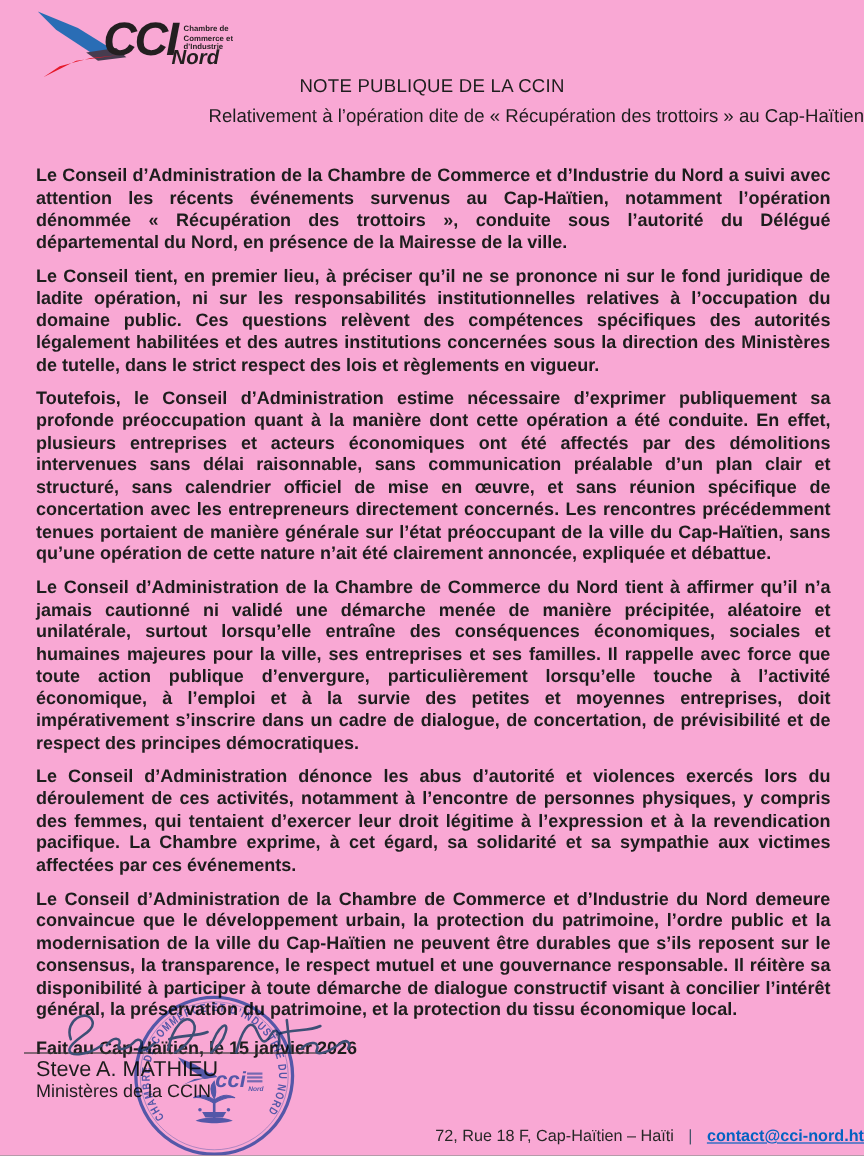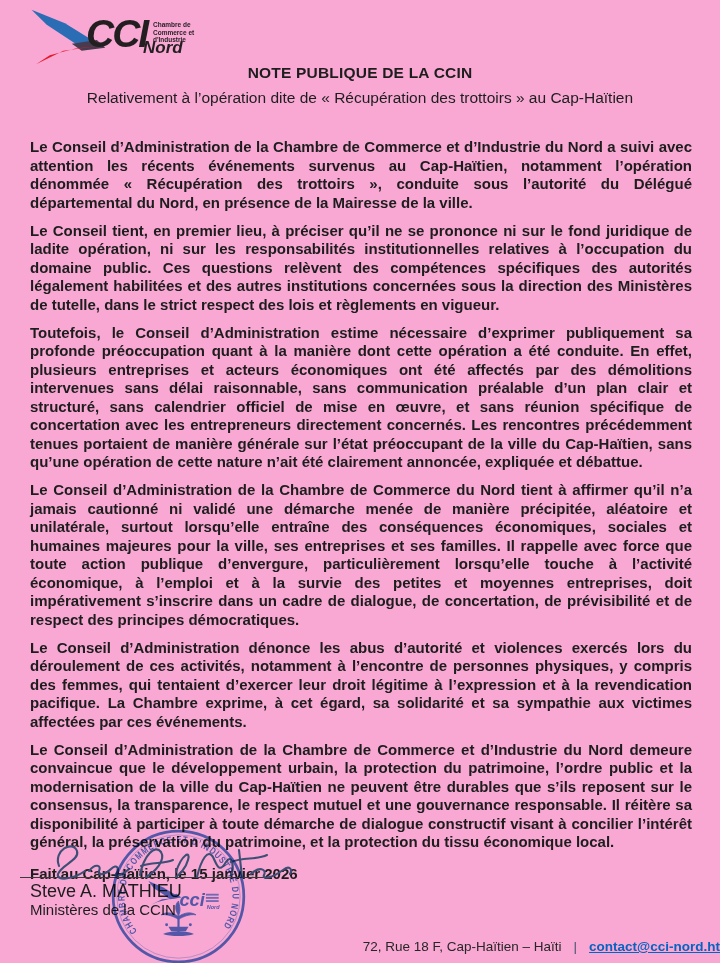--- a/index.html
+++ b/index.html
@@ -21,22 +21,22 @@
     position:absolute; left:123px; top:15px; font-size:6.5px; line-height:7.5px;
     font-weight:700; color:#231f20; white-space:pre-line;
   }
   .logo-nord {
     position:absolute; left:113px; top:32px; font-size:17px; font-weight:800;
     font-style:italic; color:#231f20;
   }
 
   
   .title-block { position:absolute; left:0; right:0; top:64px; text-align:center; }
-  .doc-title   { font-size:15.5px; font-weight:700; letter-spacing:.2px; }
-  .doc-subtitle{ font-size:15.5px; font-weight:400; margin-top:7px; }
+  .doc-title   { font-size:15.5px; font-weight:400; letter-spacing:.2px; }
+  .doc-subtitle{ font-size:15.5px; font-weight:400; margin-top:7px;text-align:right; }
 
   
   .body-text {
     position:absolute; left:30px; right:28px; top:138px;
     font-size:15px; line-height:18.5px; text-align:justify;font-weight:bold;
   }
   .body-text p { margin:0 0 9.5px 0; }
   .date-line { margin-top:13px !important; text-align:left; }
 
   

